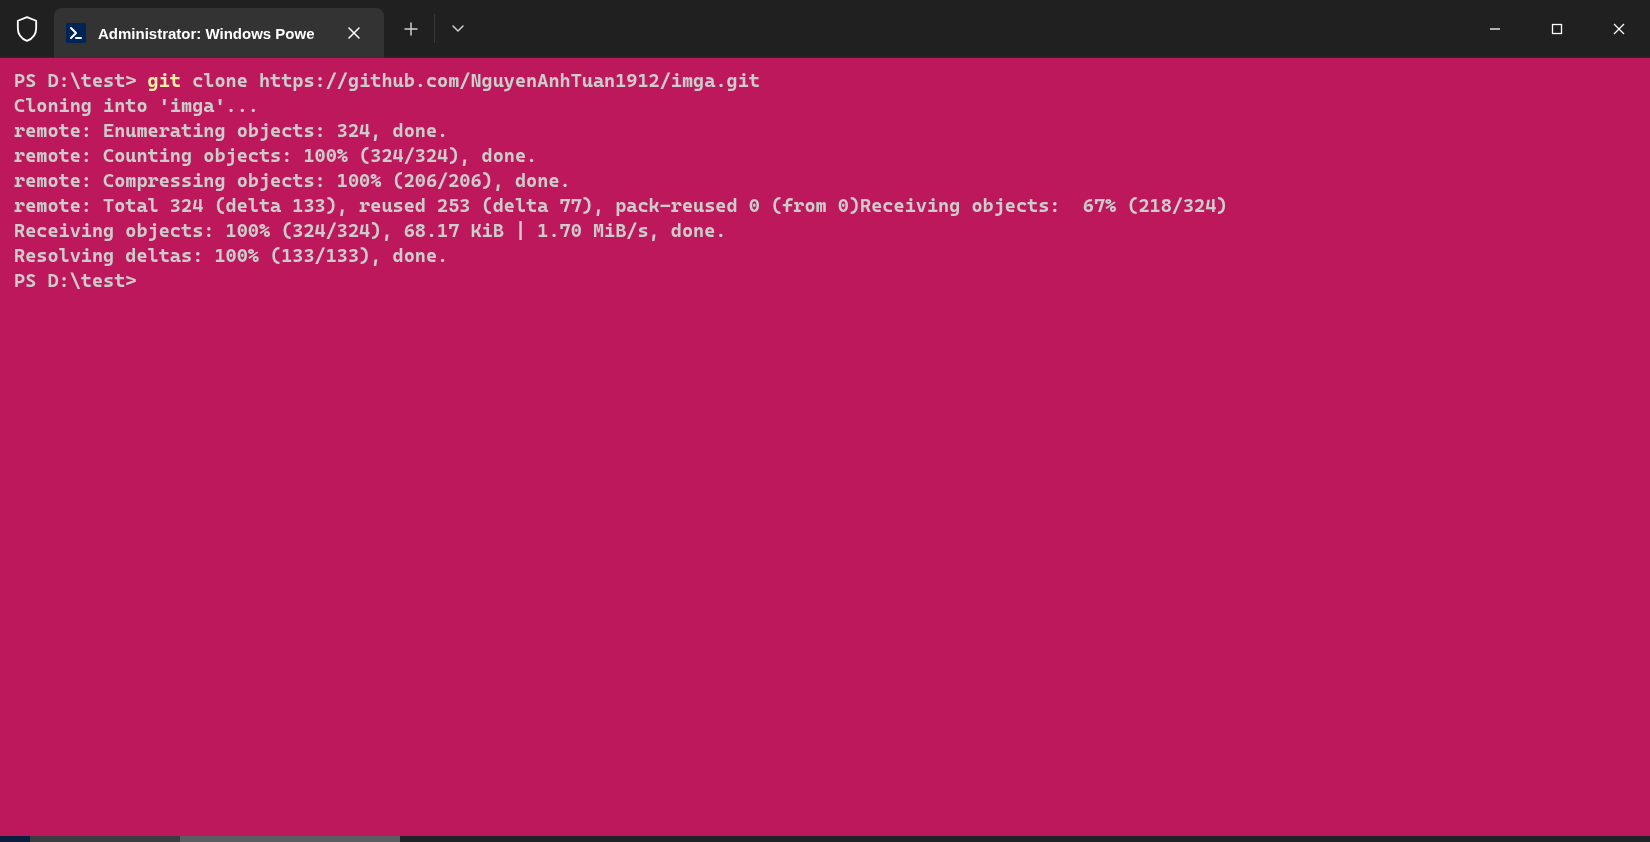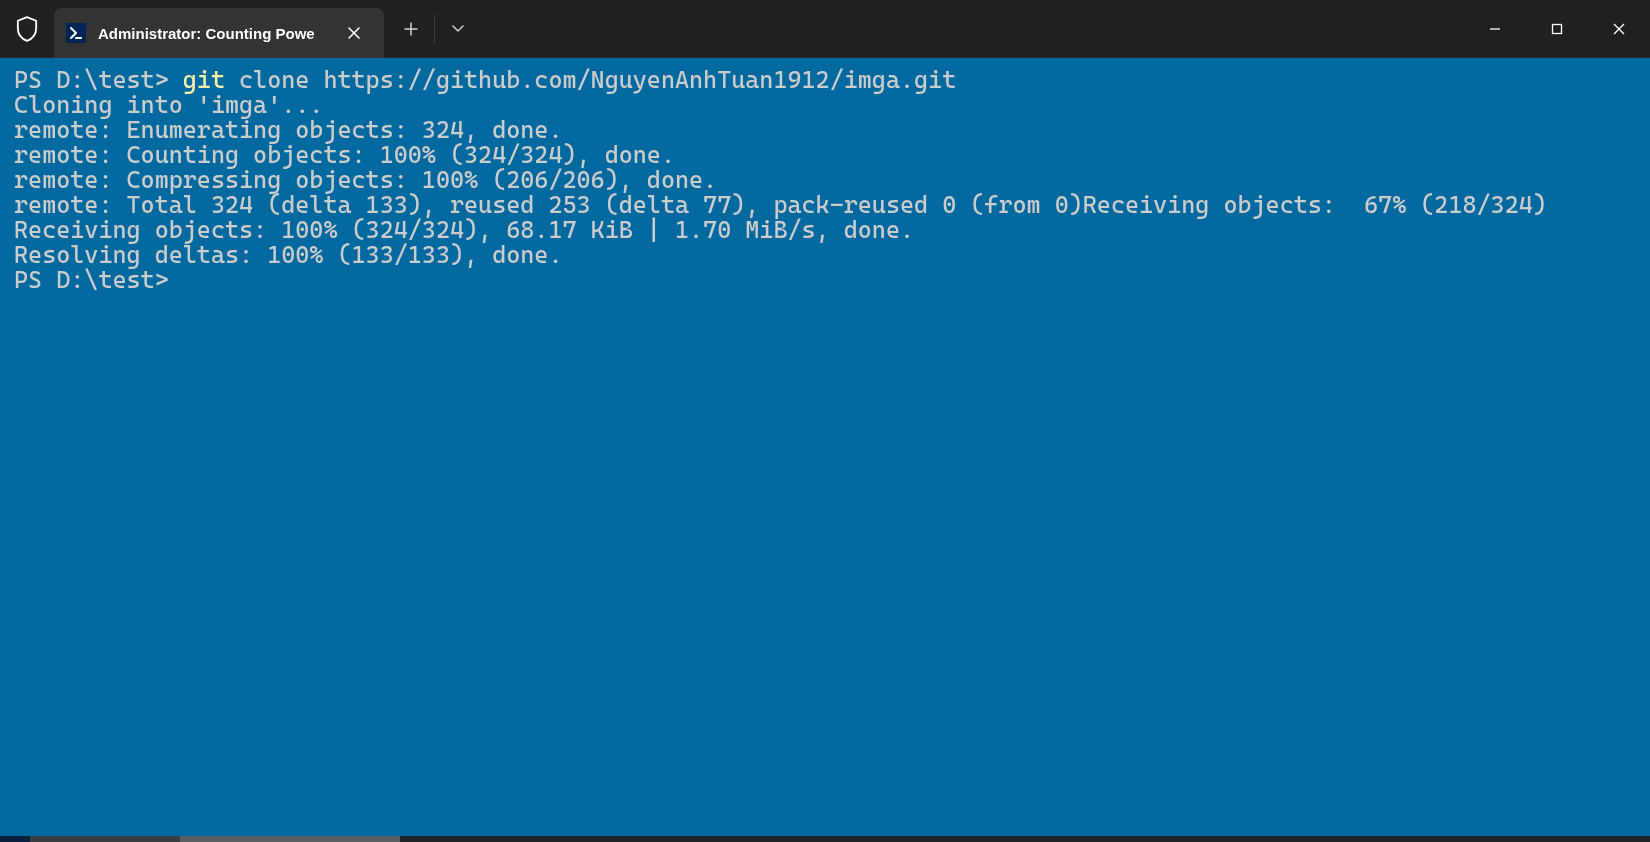--- a/index.html
+++ b/index.html
@@ -89,28 +89,29 @@
     width: 62px;
     display: flex;
     align-items: center;
     justify-content: center;
     color: #ffffff;
   }
 
   
   .terminal {
     flex: 1 1 auto;
-    background: #0369a1;
+    background: #be185d;
     padding: 10px 14px;
     font-family: Consolas, 'Cascadia Mono', 'Courier New', monospace;
-    font-size: 24px;
+    font-size: 19px;
     line-height: 25px;
     color: #cccccc;
     white-space: pre;
     overflow: hidden;
+    font-weight: bold;
   }
   .yellow { color: #f9f1a5; }
 
   
   .taskbar {
     height: 6px;
     background: #1f2226;
     display: flex;
   }
   .taskbar .seg { height: 100%; }
@@ -126,21 +127,21 @@
       </svg>
     </div>
 
     <div class="tab">
       <div class="tab-icon">
         <svg width="16" height="16" viewBox="0 0 16 16">
           <path d="M3 3 L8 8 L3 13" stroke="#ffffff" stroke-width="2" fill="none" stroke-linecap="round" stroke-linejoin="round"></path>
           <line x1="8" y1="13" x2="13" y2="13" stroke="#ffffff" stroke-width="2" stroke-linecap="round"></line>
         </svg>
       </div>
-      <div class="tab-title">Administrator: Counting Powe</div>
+      <div class="tab-title">Administrator: Windows Powe</div>
       <div class="tab-close">
         <svg width="12" height="12" viewBox="0 0 12 12">
           <line x1="1" y1="1" x2="11" y2="11" stroke="#ffffff" stroke-width="1.5" stroke-linecap="round"></line>
           <line x1="11" y1="1" x2="1" y2="11" stroke="#ffffff" stroke-width="1.5" stroke-linecap="round"></line>
         </svg>
       </div>
     </div>
 
     <div class="newtab">
       <svg width="14" height="14" viewBox="0 0 14 14">

